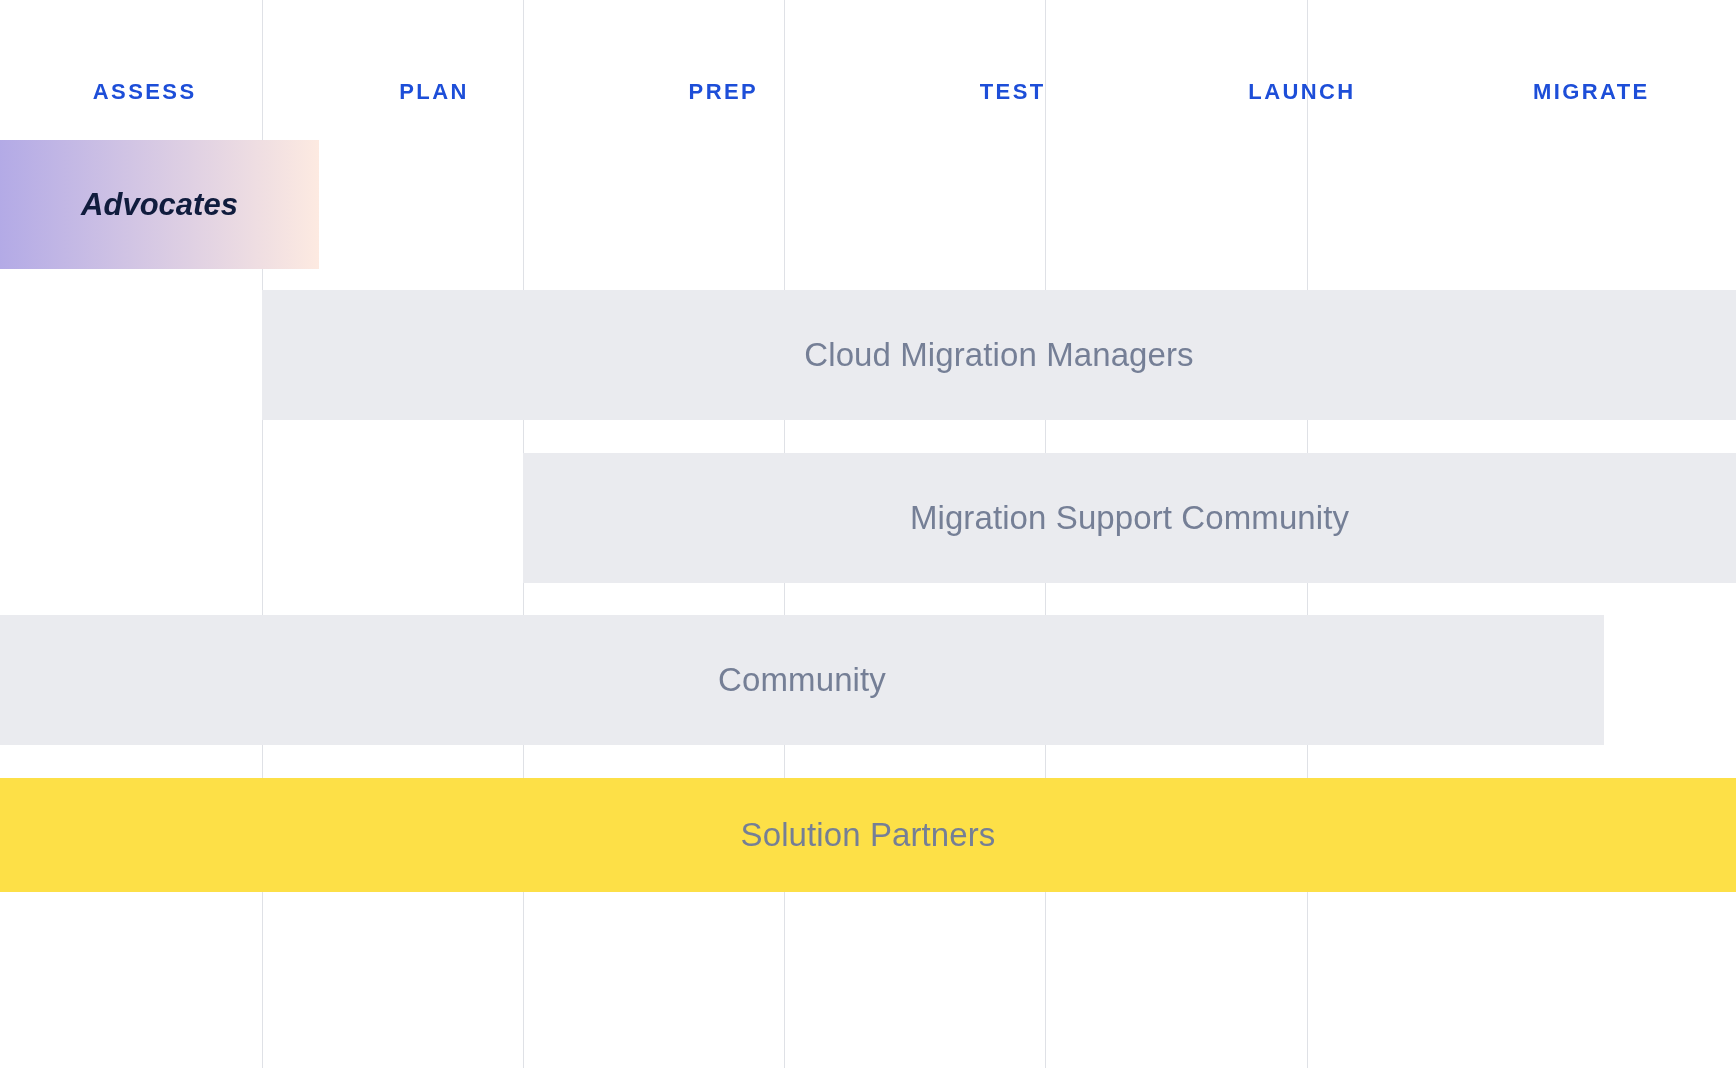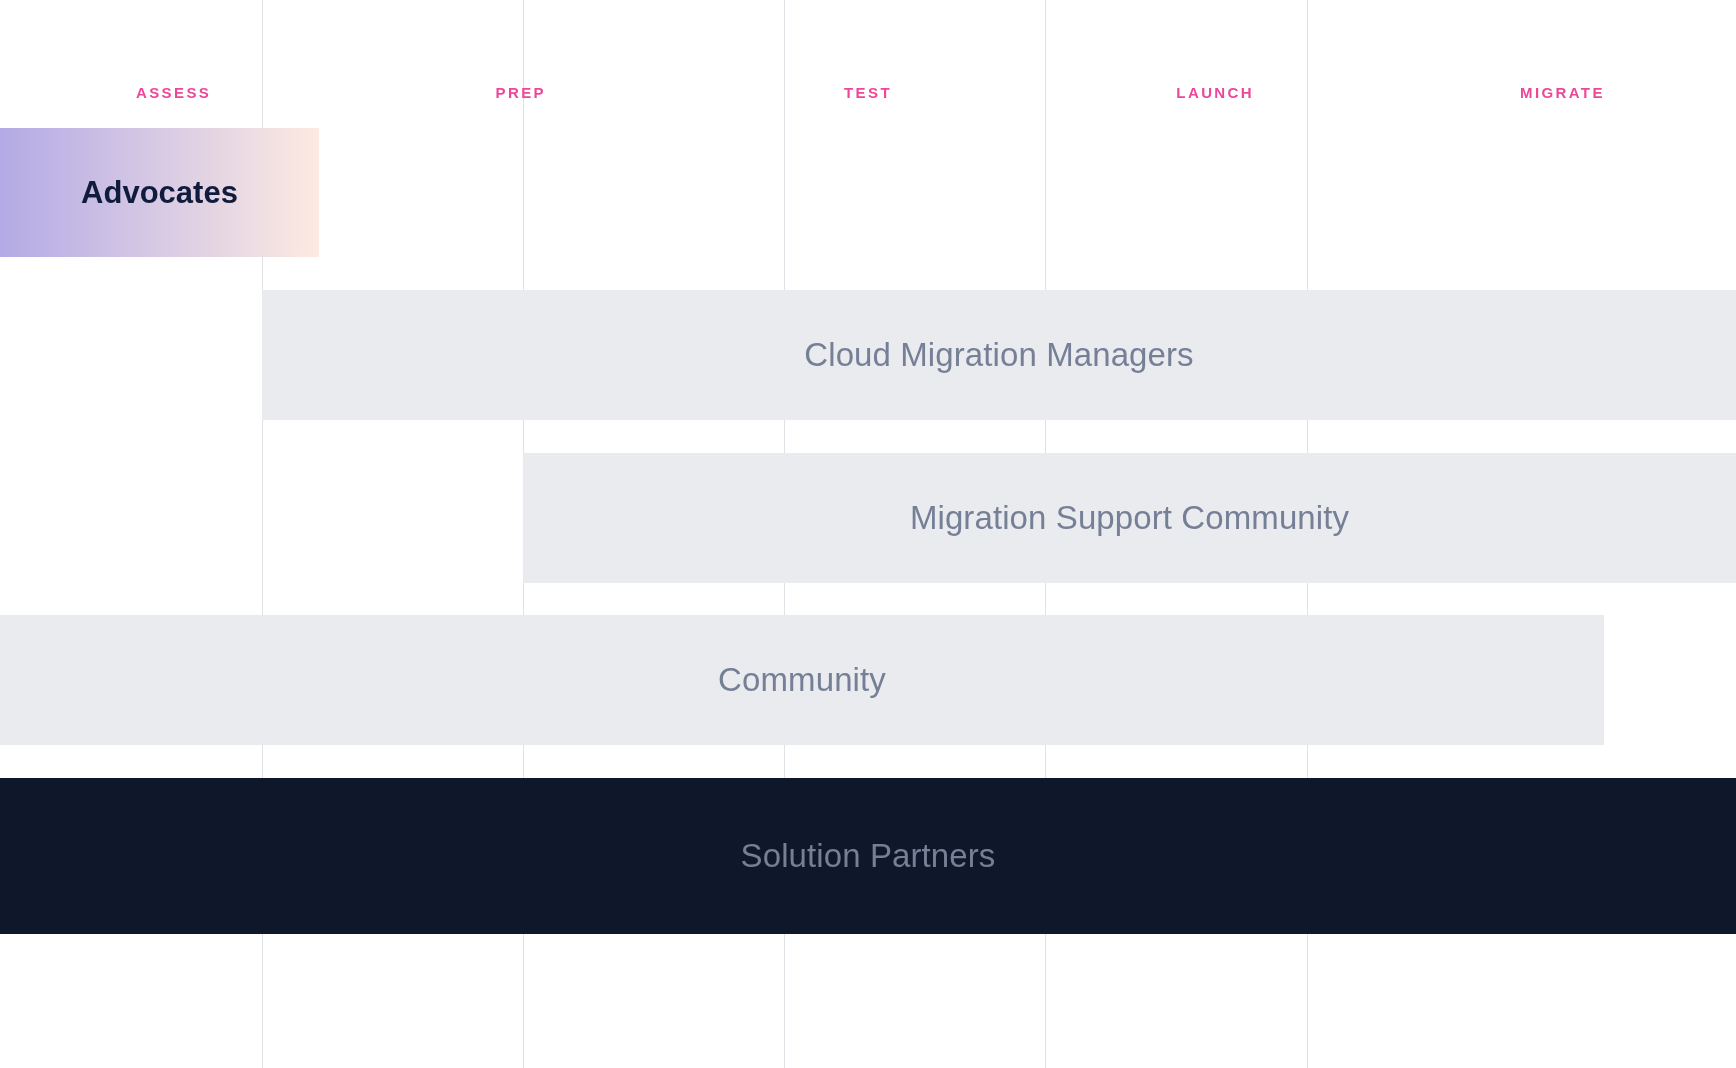--- a/index.html
+++ b/index.html
@@ -51,24 +51,24 @@
   }
   .header-cell {
     flex: 1 1 0;
     display: flex;
     align-items: center;
     justify-content: center;
     padding-top: 56px;
     box-sizing: border-box;
   }
   .header-label {
-    font-size: 15px;
+    font-size: 22px;
     font-weight: 700;
     letter-spacing: 2.4px;
-    color: #ec4899;
+    color: #1d4ed8;
     text-transform: uppercase;
     white-space: nowrap;
   }
 
   
   .bars-layer {
     position: absolute;
     inset: 0;
     z-index: 2;
   }
@@ -103,40 +103,43 @@
 
   <div class="grid-layer" id="grid-layer">
       <div class="col-line" style="left: 262px; background: rgb(223, 225, 230);"></div>
       <div class="col-line" style="left: 523px; background: rgb(223, 225, 230);"></div>
       <div class="col-line" style="left: 784px; background: rgb(223, 225, 230);"></div>
       <div class="col-line" style="left: 1045px; background: rgb(223, 225, 230);"></div>
       <div class="col-line" style="left: 1307px; background: rgb(223, 225, 230);"></div>
     </div>
 
   <div class="bars-layer" id="bars-layer">
-      <div class="bar" style="left: 0px; width: 319px; top: 128px; height: 129px; background: linear-gradient(90deg, rgb(179, 170, 230) 0%, rgb(253, 234, 225) 100%);">
+      <div class="bar" style="left: 0px; width: 319px; top: 140px; height: 129px; background: linear-gradient(90deg, rgb(179, 170, 230) 0%, rgb(253, 234, 225) 100%); font-style: italic;">
         <span class="bar-label-accent" style="color: rgb(16, 28, 61);">Advocates</span>
       </div>
       <div class="bar bar-plain" style="left: 262px; width: 1474px; top: 290px; height: 130px; background: rgb(234, 235, 239); justify-content: center;">
         <span class="bar-label" style="color: rgb(117, 127, 150);">Cloud Migration Managers</span>
       </div>
       <div class="bar bar-plain" style="left: 523px; width: 1213px; top: 453px; height: 130px; background: rgb(234, 235, 239);">
         <span class="bar-label" style="color: rgb(117, 127, 150);">Migration Support Community</span>
       </div>
       <div class="bar bar-plain" style="left: 0px; width: 1604px; top: 615px; height: 130px; background: rgb(234, 235, 239);">
         <span class="bar-label" style="color: rgb(117, 127, 150);">Community</span>
       </div>
-      <div class="bar bar-plain" style="left: 0px; width: 1736px; top: 778px; height: 156px; background: #0f172a;">
+      <div class="bar bar-plain" style="left: 0px; width: 1736px; top: 778px; height: 114px; background: #fde047;">
         <span class="bar-label" style="color: rgb(117, 127, 150);">Solution Partners</span>
       </div>
     </div>
 
   <div class="header-row">
     <div class="header-cell">
       <span class="header-label">ASSESS</span>
+    </div>
+    <div class="header-cell">
+      <span class="header-label">PLAN</span>
     </div>
     <div class="header-cell">
       <span class="header-label">PREP</span>
     </div>
     <div class="header-cell">
       <span class="header-label">TEST</span>
     </div>
     <div class="header-cell">
       <span class="header-label">LAUNCH</span>
     </div>

